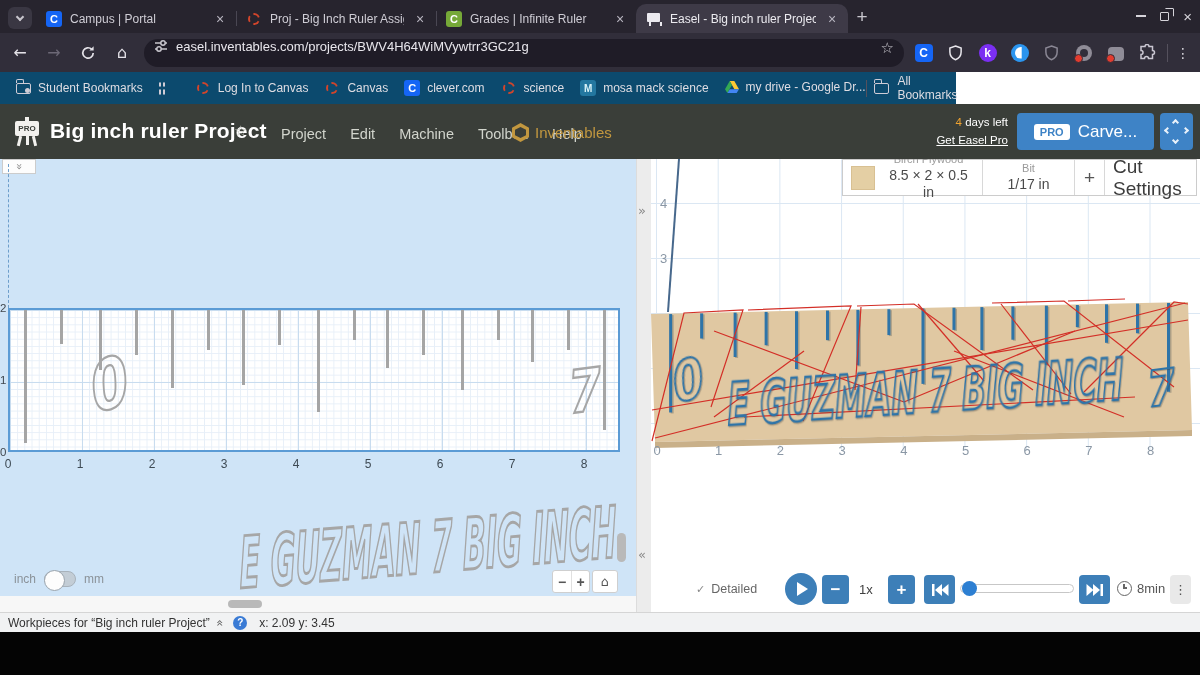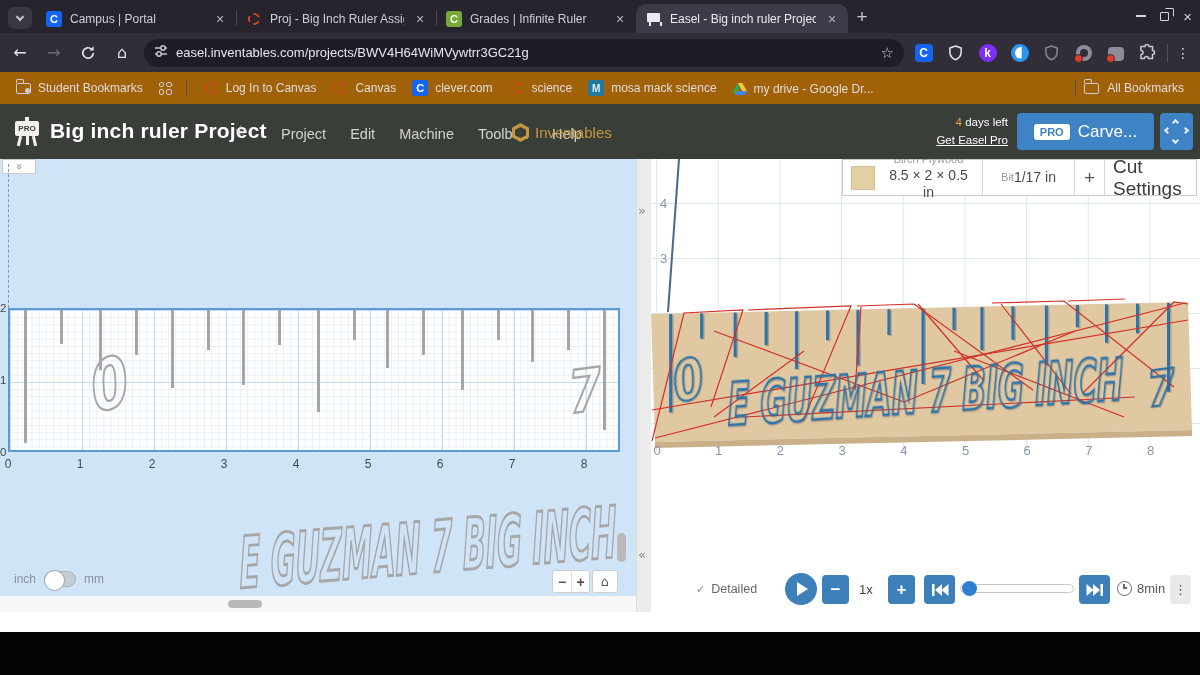--- a/index.html
+++ b/index.html
@@ -18,37 +18,37 @@
   .newtab{width:28px;height:28px;color:#c8c6cd;font-size:19px;display:flex;align-items:center;justify-content:center;margin-bottom:2px}
   .wincontrols{position:absolute;right:8px;top:4px;display:flex;gap:14px;color:#d6d4da;align-items:center;height:24px}
   .win-min{width:10px;height:2px;background:#d6d4da}
   .win-restore{width:9px;height:9px;border:1.5px solid #d6d4da;border-radius:1px;position:relative}
   .win-restore::before{content:"";position:absolute;left:2px;top:-5px;width:9px;height:9px;border:1.5px solid #d6d4da;border-radius:1px;clip-path:polygon(20% 0,100% 0,100% 80%,80% 80%,80% 20%,20% 20%)}
   .win-close{font-size:15px;line-height:1}
 
   .toolbar{position:absolute;left:0;top:33px;width:1200px;height:39px;background:#312e3a;display:flex;align-items:center}
   .nav-ic{width:28px;height:28px;display:flex;align-items:center;justify-content:center;font-family:"DejaVu Sans",sans-serif;font-size:16px;color:#e4e2e8;flex:none;margin-left:6px}
   .nav-ic.dis{color:#6c6876}
-  .omnibox{height:28px;flex:1;margin:0 10px 0 8px;background:#1f1c27;border-radius:14px;display:flex;align-items:center;padding:0 10px;min-width:0}
+  .omnibox{height:28px;flex:1;margin:0 10px 0 8px;background:#1f1c27;border-radius:14px;display:flex;align-items:flex-start;padding:0 10px;min-width:0}
   .omni-url{color:#e8e6ec;font-size:13px;margin-left:8px;flex:1;white-space:nowrap;overflow:hidden}
   .omni-star{color:#c8c6cd;font-family:"DejaVu Sans",sans-serif;font-size:15px}
   .extrow{display:flex;align-items:center;gap:13px;margin-right:10px}
   .ext{width:19px;height:19px;display:flex;align-items:center;justify-content:center;position:relative;flex:none}
   .ext-clever{width:18px;height:18px;border-radius:4px;background:#1565f5;color:#fff;font-weight:bold;font-size:12px;display:flex;align-items:center;justify-content:center}
   .ext-kami{width:18px;height:18px;border-radius:50%;background:#7b2ff2;color:#fff;font-weight:bold;font-size:12px;display:flex;align-items:center;justify-content:center}
   .ext-securly{width:18px;height:18px;border-radius:50%;background:#2b95ef;position:relative;overflow:hidden}
   .ext-securly::after{content:"";position:absolute;left:4px;top:3px;width:12px;height:12px;border-radius:50%;background:#fff;clip-path:polygon(0 0,60% 0,60% 100%,0 100%)}
   .ext-seal{width:16px;height:16px;border-radius:50%;background:#8f8c97;position:relative}
   .ext-seal::before{content:"";position:absolute;left:4px;top:4px;width:8px;height:8px;border-radius:50%;background:#312e3a}
   .ext-chat{width:16px;height:14px;border-radius:4px 4px 4px 0;background:#8f8c97;position:relative;margin-top:2px}
   .reddot::after{content:"";position:absolute;left:-2px;bottom:-2px;width:7px;height:7px;border-radius:50%;background:#e33b2e;border:1.5px solid #312e3a}
   .ext-divider{width:1px;height:18px;background:#55515d}
   .menu-dots{color:#d6d4da;font-family:"DejaVu Sans",sans-serif;font-size:14px;letter-spacing:0;margin-right:4px}
 
-  .bookmarksbar{position:absolute;left:0;top:72px;width:1200px;height:32px;background:#a16207;display:flex;align-items:center;color:#dfdde3;font-size:12px}
+  .bookmarksbar{position:absolute;left:0;top:72px;width:956px;height:32px;background:#0c4a6e;display:flex;align-items:center;color:#dfdde3;font-size:12px}
   .bm{display:flex;align-items:center;gap:7px;margin-left:16px;white-space:nowrap}
   .fold{width:15px;height:11px;border:1.5px solid #cfccd6;border-radius:2px;position:relative;flex:none}
   .fold::before{content:"";position:absolute;top:-4.5px;left:-1.5px;width:6px;height:3px;border:1.5px solid #cfccd6;border-bottom:none;border-radius:2px 2px 0 0}
   .fold.managed::after{content:"";position:absolute;right:0px;bottom:0px;width:5px;height:5px;background:#cfccd6;border-radius:50%}
   .gridic{width:13px;height:13px;display:grid;grid-template-columns:1fr 1fr;gap:2px;margin-left:16px}
   .gridic i{border:1.5px solid #cfccd6;border-radius:2px}
   .bm-divider{width:1px;height:17px;background:#55515d;margin-left:14px}
   .fv{width:16px;height:16px;border-radius:3px;display:flex;align-items:center;justify-content:center;font-weight:bold;font-size:11px;flex:none}
   .fv-clever{background:#1565f5;color:#fff}
   .fv-canvas{width:12px;height:12px;margin:2px;border:2px dashed #d2452b;border-radius:50%;background:transparent}
@@ -136,21 +136,21 @@
   .g7-3d{left:494px;top:202px;font-size:47px;transform:scale(.85,1.05) rotate(-6deg)}
 
   .cutbar{position:absolute;left:191px;top:0;width:355px;height:37px;background:#fff;border:1px solid #ccc;display:flex;align-items:stretch;font-size:12px;color:#4a4a4a}
   .cut-sec{display:flex;align-items:center;justify-content:center;border-right:1px solid #d8d8d8;padding:0 8px}
   .cut-sec:last-child{border-right:none}
   .cut-mat{width:140px;gap:8px}
   .swatch{width:24px;height:24px;background:#e4cfa4;border:1px solid #d8c092;flex:none}
   .cut-mat .lines{text-align:center;line-height:1.25}
   .cut-mat .l1{color:#9a9a9a;font-size:11px}
   .cut-mat .l2{font-size:14px}
-  .cut-bit{width:92px;flex-direction:row;line-height:1.25}
+  .cut-bit{width:92px;flex-direction:column;line-height:1.25}
   .cut-bit .l1{color:#9a9a9a;font-size:11px}
   .cut-bit .l2{font-size:14px}
   .cut-plus{width:30px;font-size:19px;color:#555}
   .cut-btn{width:91px;font-size:19px;color:#3c3c3c}
 
   .simbar{position:absolute;left:0;top:408px;width:549px;height:45px;background:#fff;display:flex;align-items:center}
   .sim-detailed{position:absolute;left:45px;top:15px;font-size:12.5px;color:#666;display:flex;gap:6px;align-items:center}
   .sim-detailed .chk{font-family:"DejaVu Sans",sans-serif;font-size:11px;color:#888}
   .playbtn{position:absolute;left:134px;top:6px;width:32px;height:32px;border-radius:50%;background:#3d7fb8;display:flex;align-items:center;justify-content:center}
   .playbtn i{width:0;height:0;border-left:11px solid #fff;border-top:7px solid transparent;border-bottom:7px solid transparent;margin-left:3px}
@@ -280,21 +280,21 @@
       <span class="fold managed"></span>
       <span>Student Bookmarks</span>
     </div>
     <span class="gridic">
         <i></i>
         <i></i>
         <i></i>
         <i></i>
       </span>
     <span class="bm-divider"></span>
-    <div id="bmrow" style="display:flex;align-items:flex-end">
+    <div id="bmrow" style="display:flex;align-items:flex-start">
         <div class="bm">
           <span class="fv fv-canvas"></span>
           <span>Log In to Canvas</span>
         </div>
         <div class="bm">
           <span class="fv fv-canvas"></span>
           <span>Canvas</span>
         </div>
         <div class="bm">
           <span class="fv fv-clever">C</span>
@@ -554,20 +554,26 @@
         </div>
         <div class="clockwrap">
           <span class="clock"></span>
           <span>8min</span>
         </div>
         <div class="sim-dots">⋮</div>
       </div>
     </div>
   </div>
 
+  <div class="footer">
+    <span class="wp">Workpieces for “Big inch ruler Project”</span>
+    <span class="upchev">«</span>
+    <span class="helpdot">?</span>
+    <span class="coords">x: 2.09 y: 3.45</span>
+  </div>
 
   <div class="shelf">
     
     
     
     
     
     
     
     

